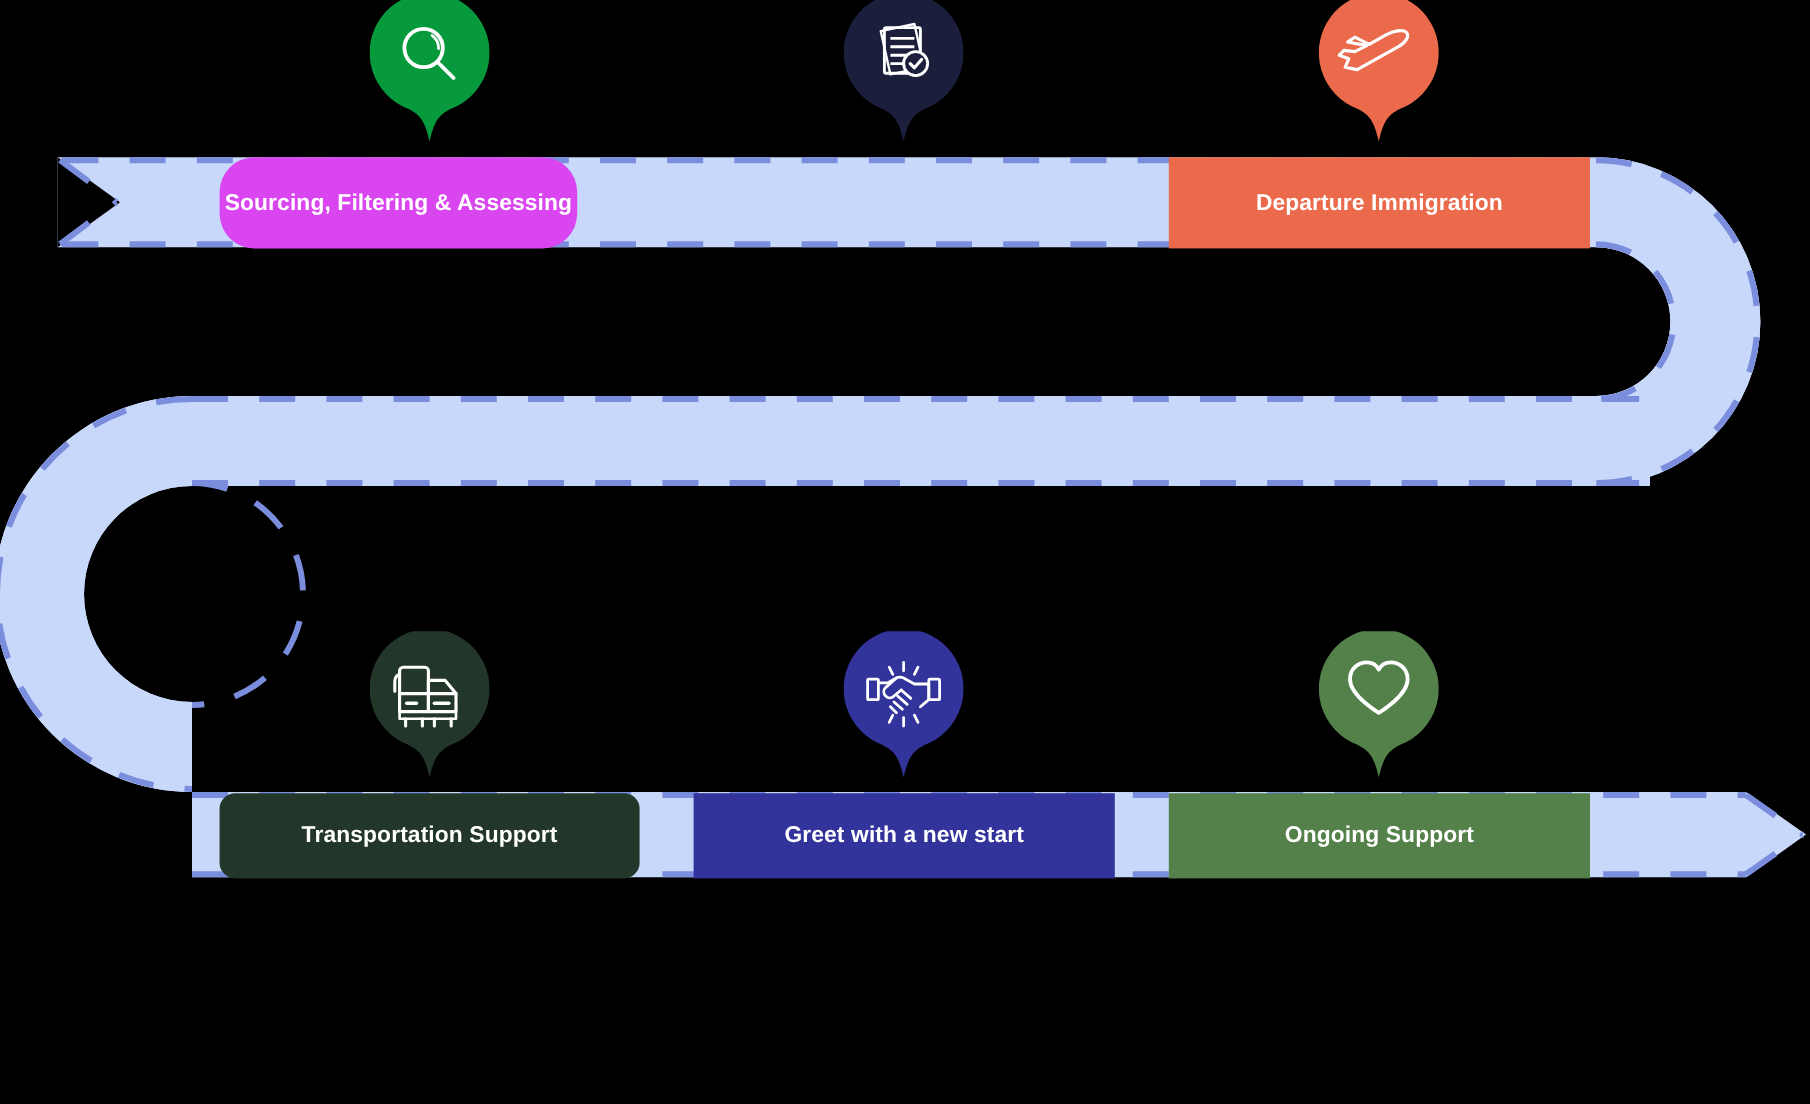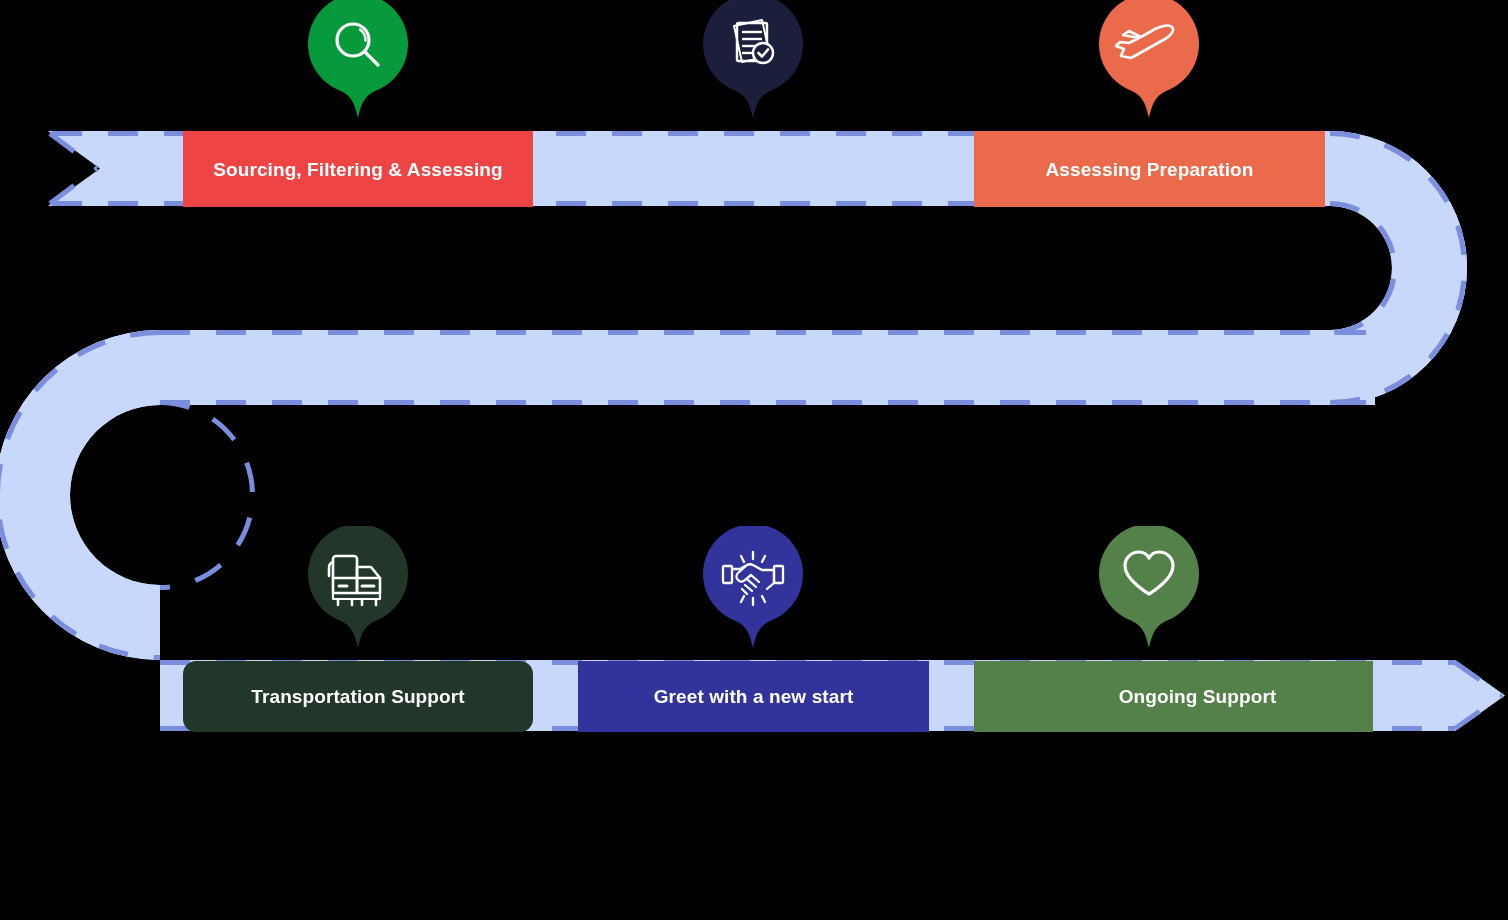--- a/index.html
+++ b/index.html
@@ -77,39 +77,39 @@
       <path d="M 160 728.5 L 1455 728.5"></path>
 
       <path d="M 50 133.5 L 97 168.5"></path>
       <path d="M 50 203.5 L 97 168.5"></path>
 
       <path d="M 1455 662.5 L 1502 695.5"></path>
       <path d="M 1455 728.5 L 1502 695.5"></path>
     </g>
   </svg>
 
-  <div class="banner" style="left:183px;top:131px;width:350px;background:#ef4444;">
+  <div class="banner" style="left:183px;top:131px;width:298px;background:#d946ef;border-radius:29px;">
     <span>Sourcing, Filtering &amp; Assessing</span>
   </div>
 
 
   <div class="banner" style="left:974px;top:131px;width:351px;background:#ec6a4c;">
-    <span>Assessing Preparation</span>
+    <span>Departure Immigration</span>
   </div>
 
   <div class="row-bottom">
     <div class="banner" style="left:183px;top:661px;width:350px;background:#22372a;border-radius:13px;">
       <span>Transportation Support</span>
     </div>
 
     <div class="banner" style="left:578px;top:661px;width:351px;background:#32349b;">
       <span>Greet with a new start</span>
     </div>
 
-    <div class="banner" style="left:974px;top:661px;width:351px;background:#548049;padding-left:48px;">
+    <div class="banner" style="left:974px;top:661px;width:351px;background:#548049;">
       <span>Ongoing Support</span>
     </div>
   </div>
 
   <div class="pin" style="left:308px;top:-4px;">
     <svg viewBox="0 0 100 124">
       <path d="M50 122 C46 104 42 100 33 95 A50 50 0 1 1 67 95 C58 100 54 104 50 122 Z" fill="#079a3c"></path>
       <g fill="none" stroke="#ffffff" stroke-width="3.2" stroke-linecap="round">
         <circle cx="45" cy="44" r="16"></circle>
         <line x1="56.5" y1="55.5" x2="70" y2="69"></line>

